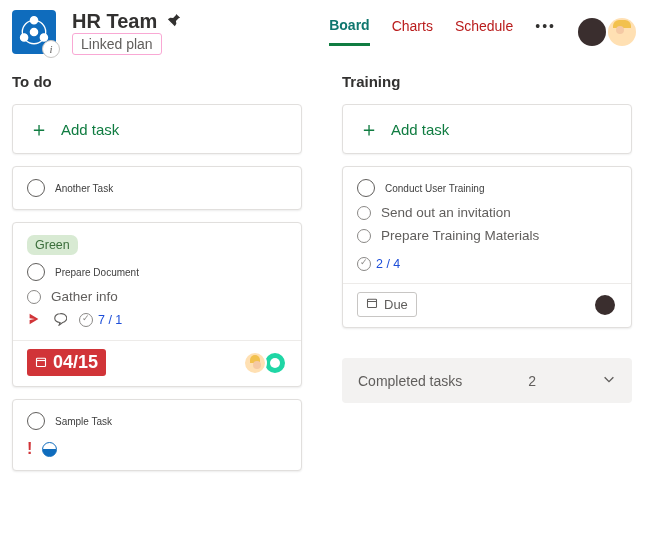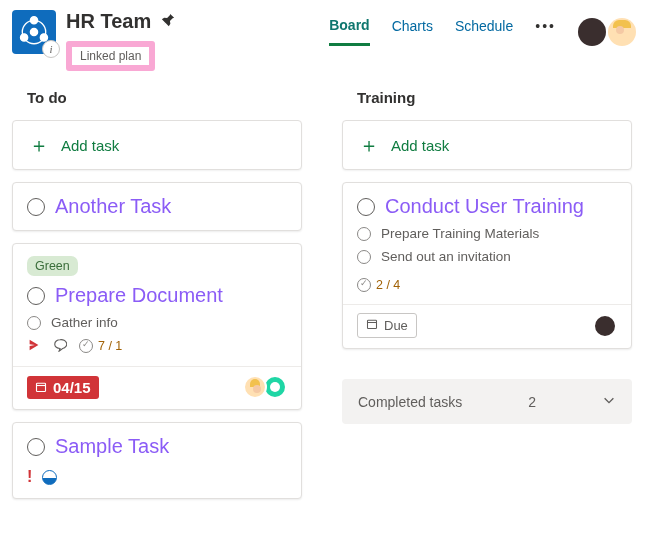--- a/index.html
+++ b/index.html
@@ -4,62 +4,62 @@
 <style>
   * { box-sizing: border-box; margin: 0; padding: 0; }
   html, body { width: 652px; height: 550px; overflow: hidden; }
   body { font-family: "Segoe UI", -apple-system, sans-serif; font-size: 14px; color: #323130; background: #fff; }
 
   
   .header { display: flex; align-items: flex-start; padding: 10px 16px 4px 12px; }
   .plan-icon { width: 44px; height: 44px; background: #0f6cbd; border-radius: 4px; position: relative; display:flex; align-items:center; justify-content:center; }
   .plan-icon svg { width: 36px; height:36px; }
   .info-badge { position:absolute; bottom:-4px; right:-4px; width:18px; height:18px; border-radius:50%; background:#fff; border:1px solid #c8c6c4; display:flex; align-items:center; justify-content:center; font-style:italic; font-family: Georgia, serif; font-size:11px; color:#605e5c; }
-  .plan-title-block { margin-left: 10px; display:flex; flex-direction:column; gap:8px; }
+  .plan-title-block { margin-left: 16px; display:flex; flex-direction:column; gap:0; }
   .plan-title-row { display:flex; align-items:center; gap:10px; }
   .plan-title { font-size: 20px; font-weight:600; }
   .pin-icon { color:#323130; }
-  .linked-chip { border:6px solid #f9a8d4; border-radius:3px; padding:2px 8px; font-size:12px; color:#605e5c; background:#fff; width:fit-content; }
+  .linked-chip { border:1px solid #f9a8d4; border-radius:3px; padding:2px 8px; font-size:14px; color:#605e5c; background:#fff; width:fit-content; }
 
   .tabs { margin-left:auto; display:flex; align-items:center; gap:22px; padding-top:6px; }
-  .tab { color:#0369a1; padding-bottom:10px; cursor:pointer; }
+  .tab { color:#b91c1c; padding-bottom:10px; cursor:pointer; }
   .tab.active { color:#0f766e; border-bottom: 3px solid #107c41; font-weight:600; }
   .more-dots { color:#323130; padding-bottom:10px; cursor:pointer; letter-spacing:2px; }
   .avatars-header { display:flex; align-items:center; gap:2px; padding-top:2px; }
   .avatar { width:28px; height:28px; border-radius:50%; background:#ccc; display:inline-flex; align-items:center; justify-content:center; overflow:hidden; }
   .avatar.med { width:24px; height:24px; }
   .av-a { background:#3a2e2e; } 
   .av-b { background:#ffe0b3; position:relative; } 
   .av-b::before { content:""; position:absolute; top:2px; left:5px; right:5px; height:8px; background:#f2c14e; border-radius:6px 6px 0 0;}
   .av-b::after { content:""; position:absolute; top:8px; left:8px; width:8px; height:8px; background:#f5c9a4; border-radius:50%; }
   .av-c { background:#1fd6a5; } 
   .av-c::after{content:"";width:10px;height:10px;background:#fff;border-radius:50%;}
 
   
   .board { display:flex; gap:40px; padding: 14px 16px 0 12px; }
   .column { width: 290px; display:flex; flex-direction:column; gap:12px; }
-  .col-header { font-size: 15px; font-weight:600; margin-bottom:2px;margin-left:15px; }
+  .col-header { font-size: 15px; font-weight:600; margin-bottom:2px; }
 
   .add-task { background:#fff; border:1px solid #e1dfdd; border-radius:4px; box-shadow: 0 1px 2px rgba(0,0,0,0.06); padding: 14px 16px; display:flex; align-items:center; gap:12px; color:#107c41; font-size:15px; cursor:pointer; }
   .plus { font-size:20px; line-height:1; }
 
   .card { background:#fff; border:1px solid #e1dfdd; border-radius:4px; box-shadow: 0 1px 2px rgba(0,0,0,0.08); padding: 12px 14px; display:flex; flex-direction:column; gap:8px; position:relative; }
   .title-row { display:flex; align-items:center; gap:10px; }
   .radio { width:18px; height:18px; border:1.5px solid #605e5c; border-radius:50%; flex-shrink:0; }
   .radio.small { width:14px; height:14px; border-width:1.3px; border-color:#8a8886; }
-  .task-title { font-size:20px; color:#8b5cf6;text-align:center; }
+  .task-title { font-size:10px; color:#404040;text-align:center; }
   .subtask { display:flex; align-items:center; gap:10px; margin-left:0; color:#605e5c; font-size:13.5px; }
 
   .label-chip { background:#d8ead3; color:#3b6e3b; padding:3px 8px; border-radius:7px; font-size:12.5px; width:fit-content; }
 
-  .meta-row { display:flex; align-items:center; gap:12px; color:#a16207; font-size:12.5px; }
+  .meta-row { display:flex; align-items:center; gap:12px; color:#1d4ed8; font-size:12.5px; }
   .meta-row .ico { font-size:14px; line-height:1; }
   .bell { color:#d13438; }
 
-  .due-badge { background:#d13438; color:#fff; border-radius:3px; padding:3px 8px; display:flex; align-items:center; gap:6px; font-size:15px; font-weight:600; width:fit-content; }
+  .due-badge { background:#d13438; color:#fff; border-radius:3px; padding:3px 8px; display:flex; align-items:center; gap:6px; font-size:18px; font-weight:600; width:fit-content; }
   .due-footer { display:flex; align-items:center; justify-content:space-between; border-top:1px solid #edebe9; margin:4px -14px -12px -14px; padding: 8px 14px 10px; }
   .due-outline { border:1px solid #c8c6c4; color:#605e5c; border-radius:3px; padding:4px 8px; display:flex; align-items:flex-start; gap:6px; font-size:13px; }
   .cal-ico { display:inline-block; }
 
   .icon-row { display:flex; gap:10px; align-items:center; margin-top:2px; }
   .excl { color:#d13438; font-weight:700; font-size:16px; }
   .half { width:15px; height:15px; border:1.5px solid #0f6cbd; border-radius:50%; background: linear-gradient(to top, #0f6cbd 50%, transparent 50%); }
 
   .check-ico { display:inline-flex; align-items:center; justify-content:center; width:14px; height:14px; border:1.3px solid #8a8886; border-radius:50%; position:relative; }
   .check-ico::after { content:"✓"; font-size:9px; position:absolute; top:-1px; left:2px; color:#8a8886; }
@@ -190,25 +190,25 @@
       <span>Add task</span>
     </div>
 
     <div class="card">
       <div class="title-row">
         <span class="radio"></span>
         <span class="task-title">Conduct User Training</span>
       </div>
       <div class="subtask">
         <span class="radio small"></span>
-        <span>Prepare Training Materials</span>
+        <span>Send out an invitation</span>
       </div>
       <div class="subtask">
         <span class="radio small"></span>
-        <span>Send out an invitation</span>
+        <span>Prepare Training Materials</span>
       </div>
       <div class="meta-row" style="margin-top:6px;">
         <span style="display:flex;align-items:center;gap:5px;">
           <span class="check-ico"></span>
           <span>2 / 4</span>
         </span>
       </div>
       <div class="due-footer">
         <span class="due-outline">
           <span class="cal-ico">

